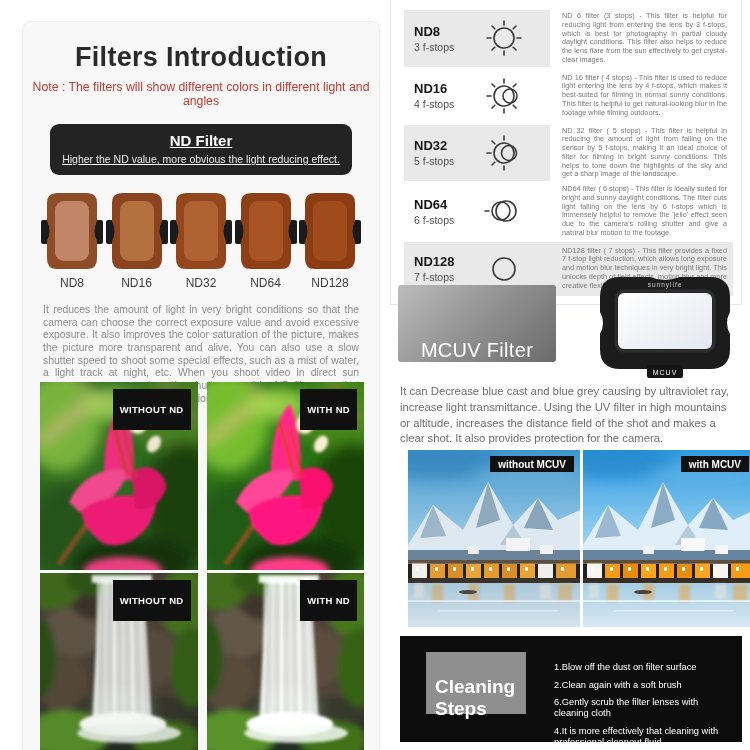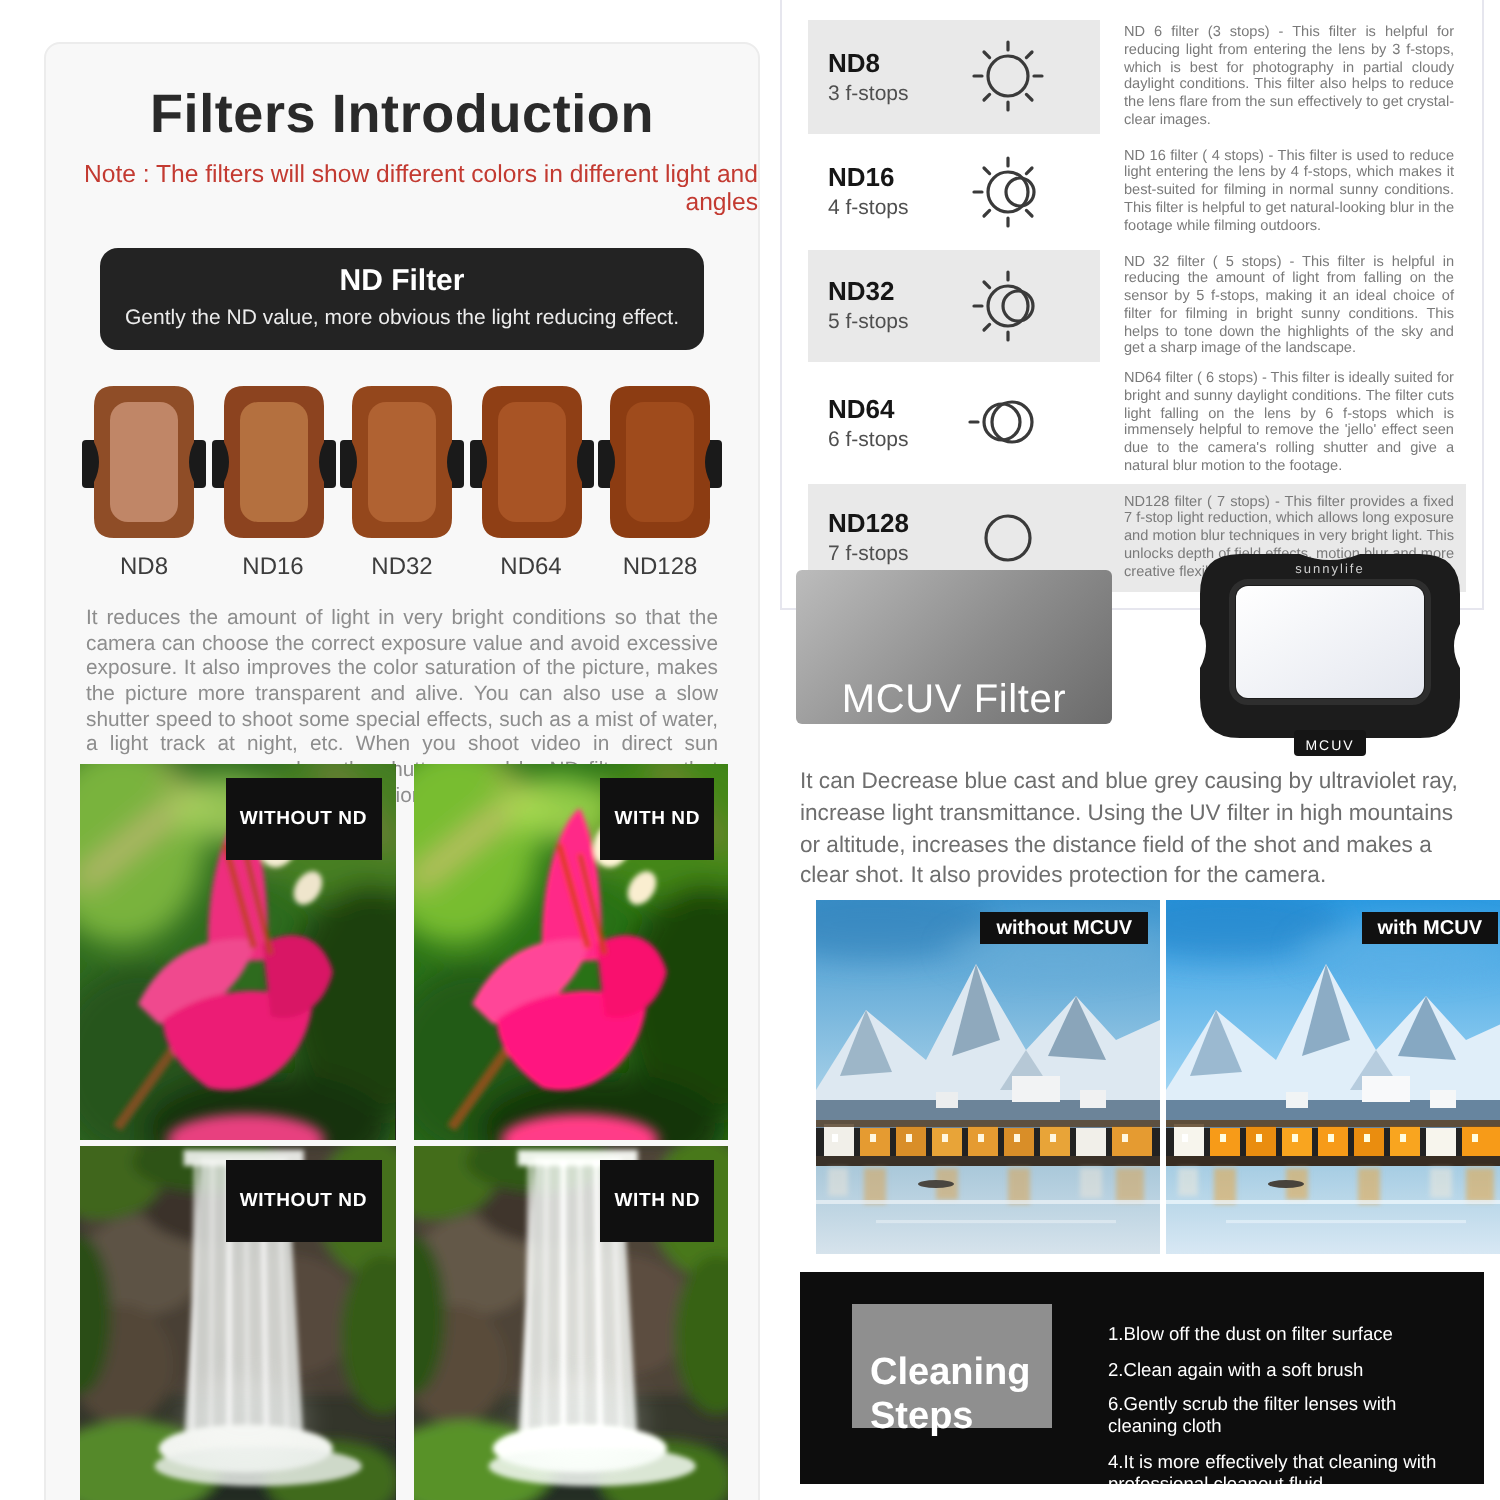--- a/index.html
+++ b/index.html
@@ -5,23 +5,23 @@
   * { margin:0; padding:0; box-sizing:border-box; }
   html,body { background:#ffffff; }
   .page { position:relative; width:750px; height:750px; background:#ffffff; overflow:hidden;
           font-family:"Liberation Sans", sans-serif; }
 
   
   .col-left { position:absolute; left:22px; top:8px; width:358px; height:738px;
               background:#f8f8f8; border:1px solid #ececec; border-radius:8px; overflow:hidden;margin-top:13px; }
   .main-title { margin-top:20px; text-align:center; font-size:27px; font-weight:800;
                 color:#2a2a2a; letter-spacing:.3px; }
-  .note-line { margin-top:7px; text-align:right; font-size:12.3px; color:#c33a31; }
+  .note-line { margin-top:7px; text-align:center; font-size:12.3px; color:#c33a31; }
   .nd-banner { margin:16px 27px 0; background:#232323; border-radius:9px; padding:8px 10px 10px;
-               text-align:center; color:#fff; }
+               text-align:center; color:#fff;text-decoration:underline; }
   .nd-banner-title { font-size:15px; font-weight:bold; }
   .nd-banner-sub { margin-top:4px; font-size:10.5px; color:#ececec; }
   .filters-row { margin:14px 18px 0; display:flex; justify-content:space-between; }
   .filter-item { width:62px; text-align:center; }
   .filter-item svg { display:block; margin:0 auto; }
   .filter-label { margin-top:3px; font-size:12px; color:#3d3d3d; }
   .body-text { margin:14px 20px 0; font-size:10.4px; line-height:1.22; color:#8d8d8d;
                text-align:justify; }
   .compare-grid { position:absolute; left:17px; top:360px; width:324px;
                   display:grid; grid-template-columns:1fr 1fr; gap:3px 9px; }
@@ -208,21 +208,21 @@
 </svg>
 
 <div class="page">
 
   <div class="col-left">
     <div class="main-title">Filters Introduction</div>
     <div class="note-line">Note :  The filters will show different colors in different light and angles</div>
 
     <div class="nd-banner">
       <div class="nd-banner-title">ND Filter</div>
-      <div class="nd-banner-sub">Gently the ND value, more obvious the light reducing effect.</div>
+      <div class="nd-banner-sub">Higher the ND value, more obvious the light reducing effect.</div>
     </div>
 
     <div class="filters-row">
       <div class="filter-item">
         <svg width="62" height="84" viewBox="0 0 62 84">
           <rect x="0" y="31" width="9" height="24" rx="2" fill="#1a1a1a"></rect>
             <rect x="53" y="31" width="9" height="24" rx="2" fill="#1a1a1a"></rect>
           <path d="M16,4 H46 Q56,4 56,14 V32 Q51,42 56,52 V70 Q56,80 46,80 H16 Q6,80 6,70 V52 Q11,42 6,32 V14 Q6,4 16,4 Z" fill="#8f4d27"></path>
           <rect x="14" y="12" width="34" height="60" rx="9" fill="#c08667"></rect>
         </svg>

